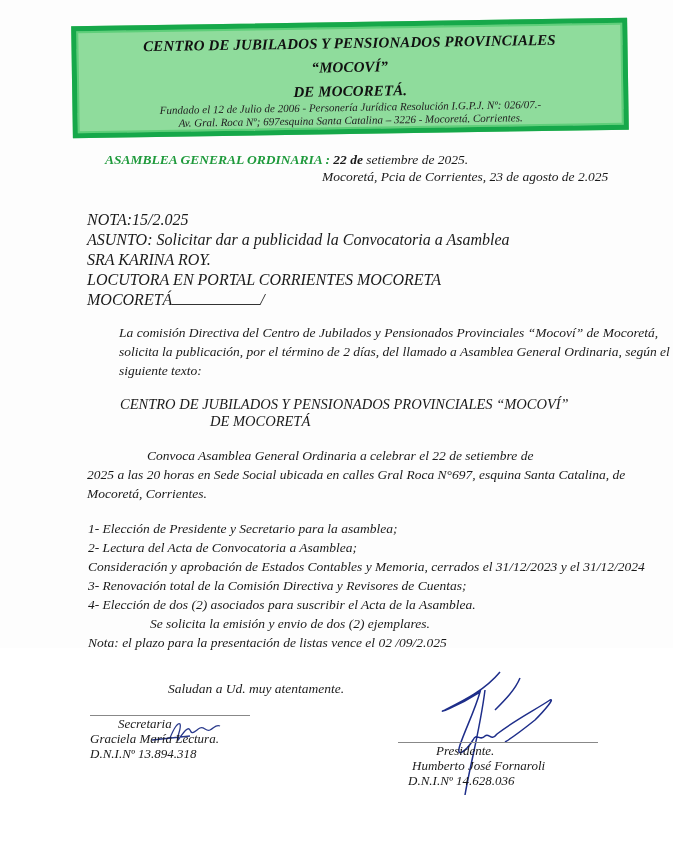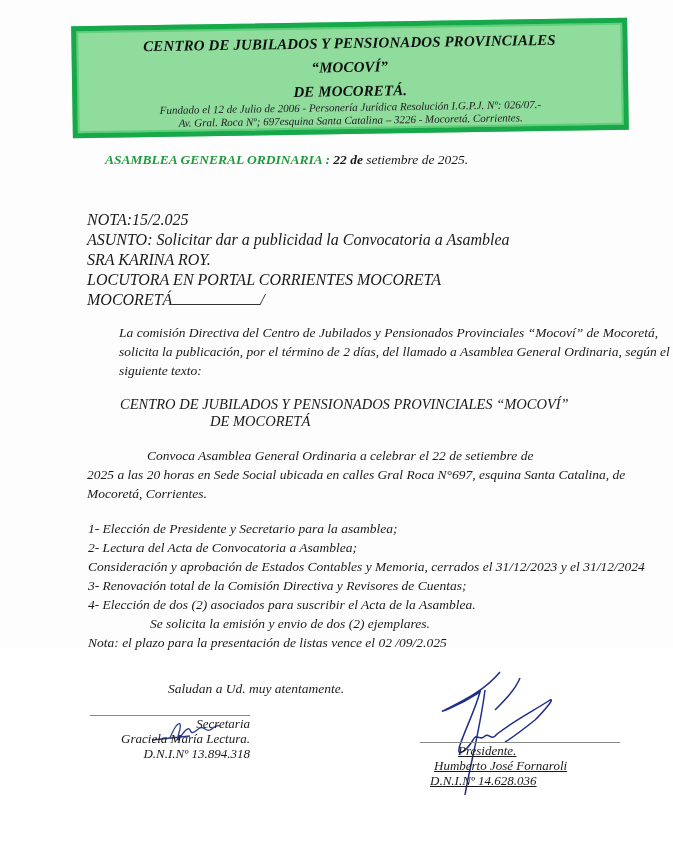--- a/index.html
+++ b/index.html
@@ -26,22 +26,22 @@
     .nota-block div { white-space: nowrap; }
     .blank-underline { display: inline-block; width: 88px; border-bottom: 1px solid #333; height: 14px; vertical-align: baseline; }
     .paragraph { position: absolute; left: 87px; top: 323px; width: 560px; font-style: italic; font-size: 13.5px; line-height: 19px; margin-left: 32px; }
     .centro-block { position: absolute; left: 120px; top: 396px; font-style: italic; font-size: 14.5px; line-height: 17px; }
     .centro-block .indent { padding-left: 90px; }
     .convoca { position: absolute; left: 87px; top: 446px; width: 560px; font-style: italic; font-size: 13.5px; line-height: 19px; }
     .convoca .first-line { padding-left: 60px; }
     .agenda { position: absolute; left: 88px; top: 519px; width: 560px; font-style: italic; font-size: 13.5px; line-height: 19px; }
     .agenda .center-note { padding-left: 62px; }
     .saludo { position: absolute; left: 168px; top: 681px; font-style: italic; font-size: 13.5px; }
-    .sig-left { position: absolute; left: 90px; top: 715px; width: 160px; text-align: right; }
-    .sig-right { position: absolute; left: 420px; top: 668px; width: 200px; text-decoration: underline; }
+    .sig-left { position: absolute; left: 90px; top: 715px; width: 160px; }
+    .sig-right { position: absolute; left: 398px; top: 668px; width: 200px; }
     .sig-line { border-top: 1px solid #888; }
     .sig-text { font-style: italic; font-size: 13px; line-height: 15px; }
     .svg-sig { position: absolute; }
   </style>
 </head>
 <body>
 
 <div class="page">
 
   <div class="header-box">
@@ -49,20 +49,21 @@
     <div class="hb-title">“MOCOVÍ”</div>
     <div class="hb-title">DE MOCORETÁ.</div>
     <div class="hb-sub first">Fundado el 12 de Julio de 2006  -  Personería Jurídica Resolución I.G.P.J.  Nº: 026/07.-</div>
     <div class="hb-sub">Av. Gral. Roca Nº; 697esquina Santa Catalina – 3226  -  Mocoretá. Corrientes.</div>
   </div>
 
   <div class="asamblea-line">
     <span class="asamblea-label">ASAMBLEA GENERAL ORDINARIA :</span>
     <span class="asamblea-date-bold">22 de</span><span> setiembre de 2025.</span>
   </div>
+  <div class="place-date">Mocoretá, Pcia de Corrientes, 23 de agosto de 2.025</div>
 
   <div class="nota-block">
     <div>NOTA:15/2.025</div>
     <div>ASUNTO: Solicitar dar a publicidad la Convocatoria a Asamblea</div>
     <div>SRA KARINA ROY.</div>
     <div>LOCUTORA EN PORTAL CORRIENTES MOCORETA</div>
     <div>
       <span>MOCORETÁ</span><span class="blank-underline"></span><span>/</span>
     </div>
   </div>

